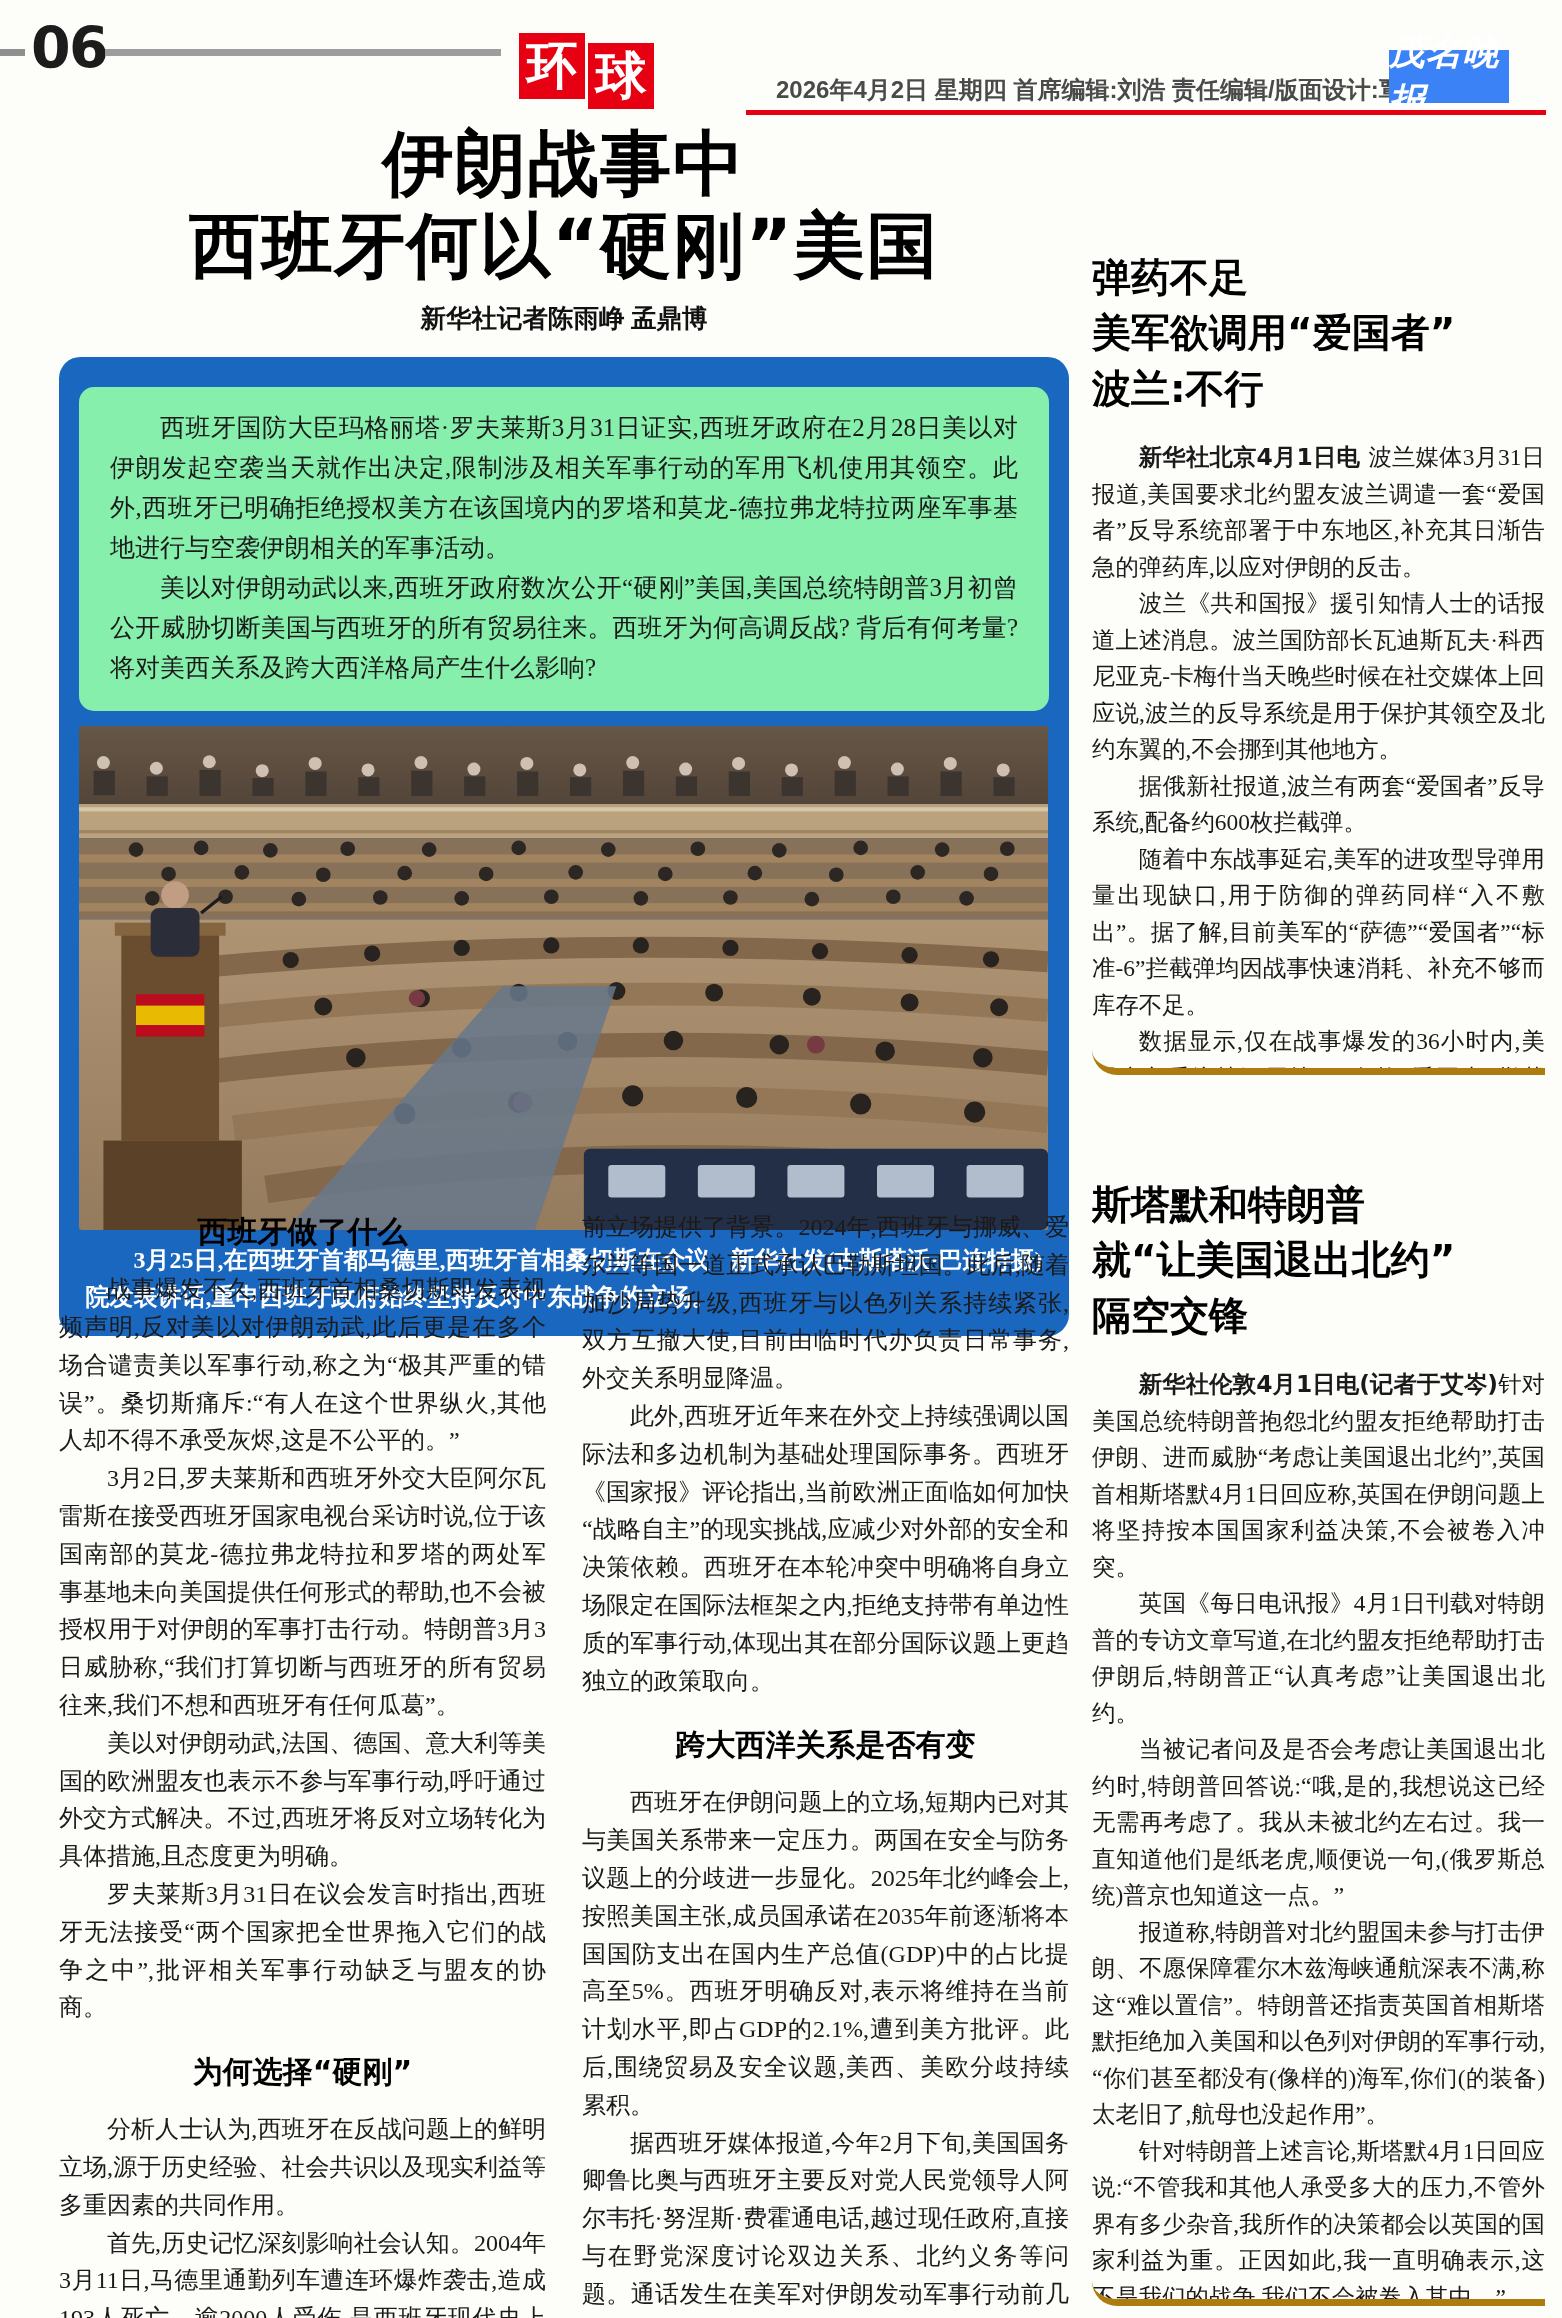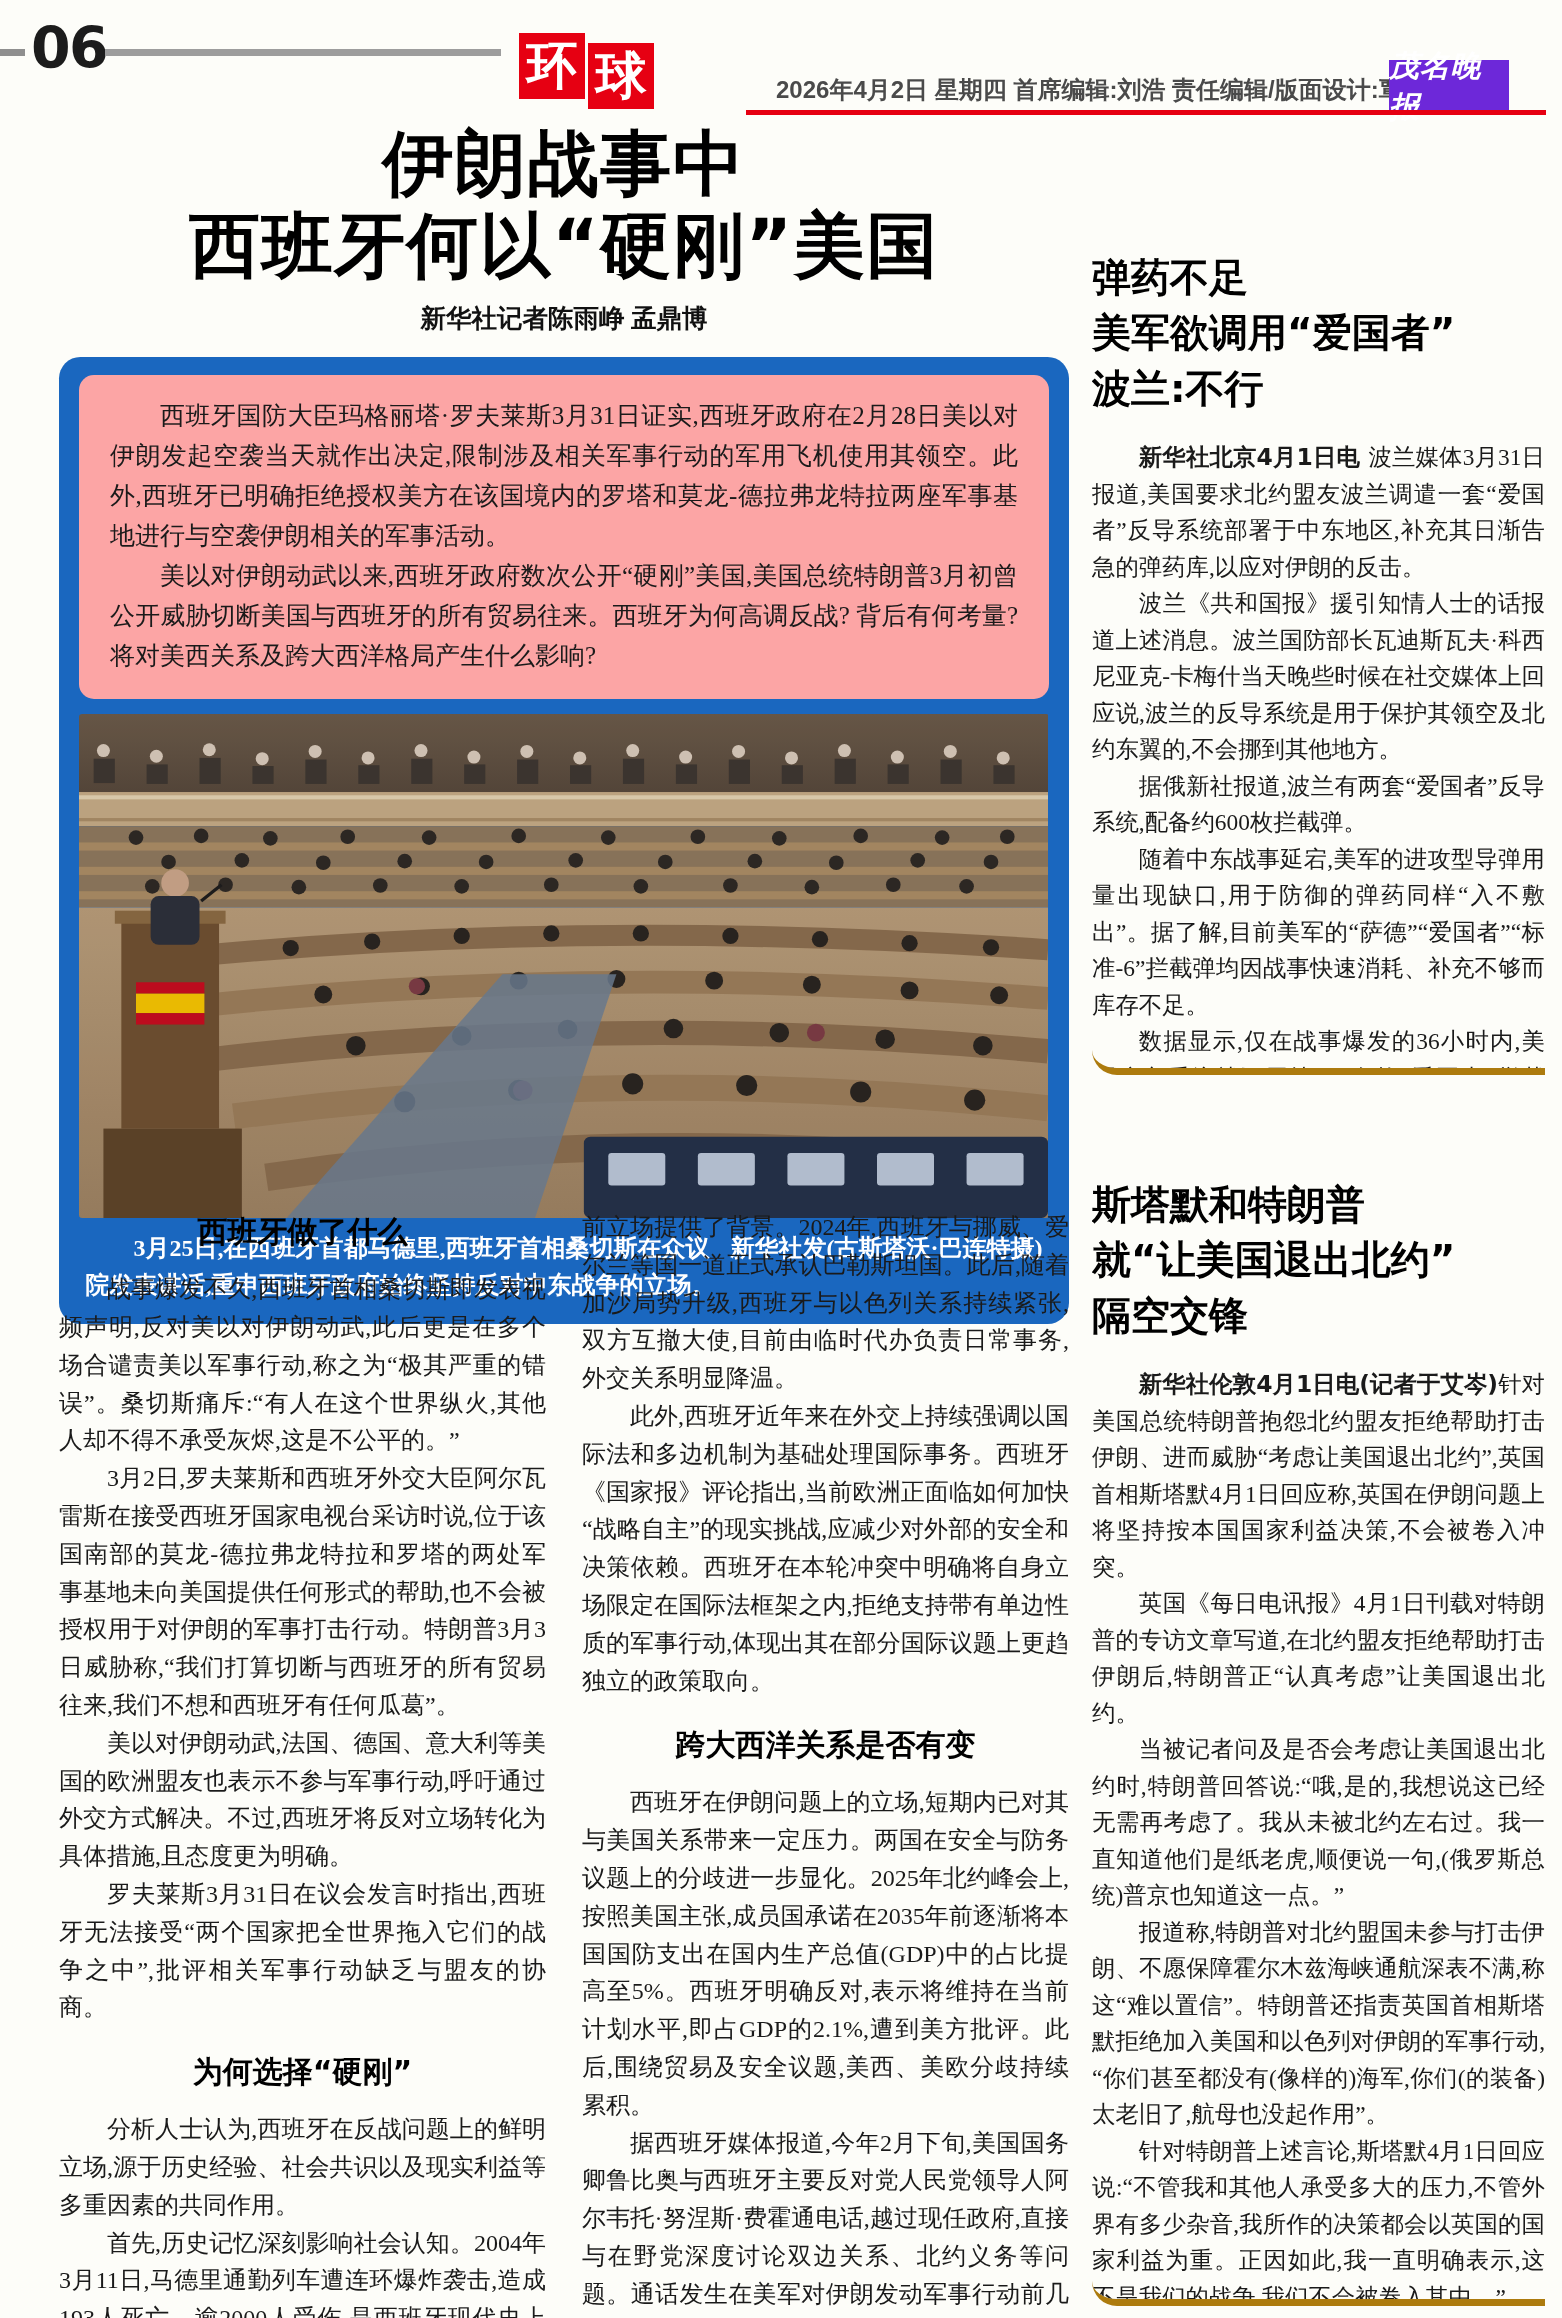--- a/index.html
+++ b/index.html
@@ -13,35 +13,35 @@
        font-weight:bold;font-size:57px;color:#1c1c1c;letter-spacing:-1.6px;}
   .hdr-line{position:absolute;left:105px;top:49px;width:396px;height:7.4px;background:#9d9d9d;}
   .globe-box{position:absolute;width:66px;height:66px;background:#e60012;color:#fff;
        font-family:"DejaVu Sans","Liberation Sans",sans-serif;font-weight:bold;font-size:51px;
        display:flex;align-items:center;justify-content:center;}
   #globe1{left:519px;top:33px;}
   #globe2{left:588px;top:43px;}
   .hdr-dateline{position:absolute;left:776px;top:74px;width:608px;
        font-family:"Liberation Sans","DejaVu Sans",sans-serif;font-weight:bold;
        font-size:24px;color:#4a4a4a;white-space:nowrap;}
-  .masthead{position:absolute;left:1389px;top:60px;width:120px;height:53px;background:#6d28d9;
+  .masthead{position:absolute;left:1389px;top:50px;width:120px;height:53px;background:#3b82f6;
        color:#fff;display:flex;align-items:center;justify-content:center;
        font-family:"Liberation Serif","DejaVu Serif",serif;font-style:italic;
-       font-weight:bold;font-size:30px;letter-spacing:0.8px;}
+       font-weight:bold;font-size:36px;letter-spacing:0.8px;}
   .hdr-redline{position:absolute;left:746px;top:110px;width:800px;height:5px;background:#e60012;}
 
   
   .main-left{position:absolute;left:59px;top:123px;width:1010px;}
   .headline{font-family:"DejaVu Sans","Liberation Sans",sans-serif;font-weight:bold;
        color:#000;text-align:center;line-height:1.16;font-size:71px;letter-spacing:1.6px;}
   .byline{margin-top:13px;text-align:center;font-size:25.5px;font-weight:bold;color:#111;}
 
   
   .blue-panel{margin-top:21.3px;background:#1a67bf;border-radius:21.3px;padding:18px 20px 13px 20px;}
-  .intro-box{background:#fca5a5;border-radius:15px;padding:21.3px 31px 23px 31px;}
+  .intro-box{background:#86efac;border-radius:15px;padding:21.3px 31px 23px 31px;margin-top:12px;}
   .intro-box .para{font-size:25px;line-height:1.6;text-indent:2em;margin:0;}
   .photo-wrap{margin-top:15px;border-radius:3.3px;overflow:hidden;line-height:0;}
   .photo-wrap svg{display:block;}
   .caption{color:#fff;font-size:24px;line-height:1.55;font-weight:600;padding:11.5px 6.6px 6.6px 6.6px;}
   .caption .cap-text{text-indent:2em;}
   .caption .credit{float:right;font-weight:600;text-align:right;}
 
   
   .body-cols{position:absolute;left:59px;top:1181px;width:1010px;height:1125px;
        display:flex;gap:36px;overflow:hidden;margin-top:28px;}

